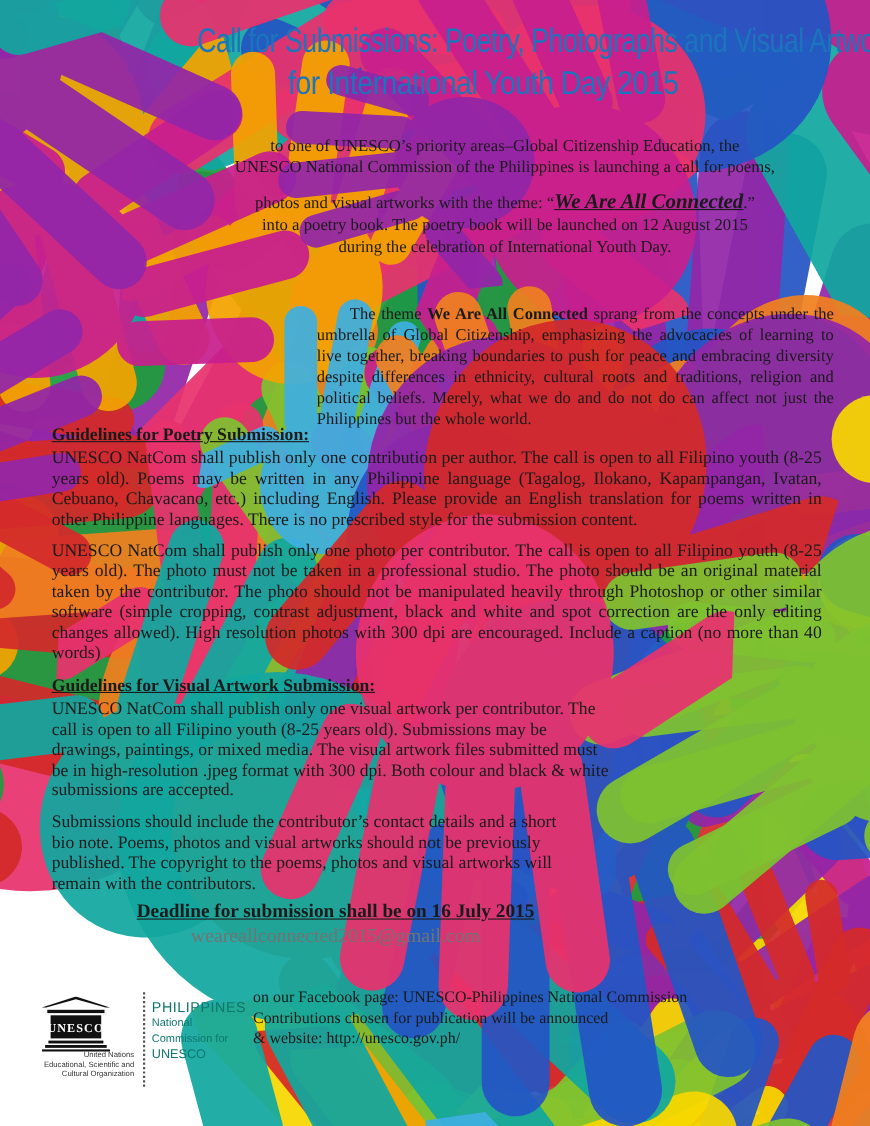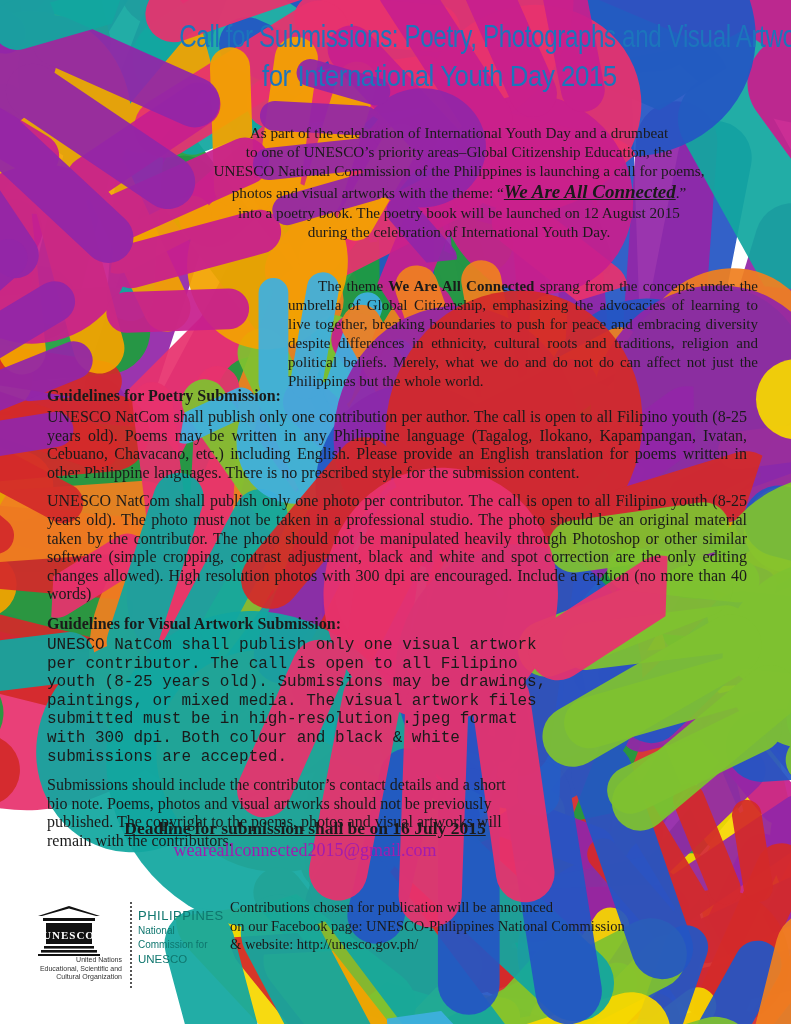--- a/index.html
+++ b/index.html
@@ -16,41 +16,41 @@
     font-family:"Liberation Sans", sans-serif;color:#1c75bc;line-height:1.12;}
   .title .t1{display:inline-block;font-size:31px;letter-spacing:-0.5px;
     transform:scaleX(0.78);transform-origin:center;white-space:nowrap;}
   .title .t2{display:inline-block;font-size:30px;letter-spacing:-0.5px;
     transform:scaleX(0.86);transform-origin:center;white-space:nowrap;margin-top:4px;}
 
   
   .intro{top:123px;left:170px;width:578px;text-align:center;
     font-size:15.2px;line-height:19.2px;}
   .intro .ln{display:block;white-space:nowrap;}
-  .intro .ln4{line-height:21px;}
+  .intro .ln4{line-height:21px;margin-top:12px;}
   .theme-phrase{font-weight:bold;font-style:italic;text-decoration:underline;font-size:19px;}
 
   
   .theme{top:262px;left:288px;width:470px;font-size:15px;line-height:19px;
     text-align:justify;text-indent:30px;}
   .theme .bold{font-weight:bold;}
 
   
   .sections{top:386px;left:47px;width:700px;font-size:16px;}
-  .sec-head{font-weight:bold;line-height:20px;margin:0 0 2px 0;}
+  .sec-head{font-weight:bold;text-decoration:underline;line-height:20px;margin:0 0 2px 0;}
   .sec-body{line-height:18.6px;text-align:justify;margin:0 0 10px 0;}
-  .sec-body.narrow{width:508px;text-align:left;font-family:Liberation Mono, monospace;}
+  .sec-body.narrow{width:508px;text-align:left;}
   .submissions{width:482px;text-align:left;line-height:18.6px;margin-top:6px;}
 
   
   .deadline{top:818px;left:55px;width:500px;text-align:center;}
   .deadline .dl1{font-size:17.5px;font-weight:bold;text-decoration:underline;line-height:21px;}
   .deadline .dl2{font-size:18px;line-height:21px;}
   .deadline .dl3{font-size:18px;line-height:22px;}
-  .email{color:#a21caf;text-decoration:none;}
+  .email{color:#737373;text-decoration:none;}
 
   
   .footer-logo{top:898px;left:30px;width:180px;height:112px;}
   .temple{position:absolute;top:8px;left:8px;}
   .org-lines{position:absolute;top:58px;left:0;width:92px;text-align:right;
     font-family:"Liberation Sans", sans-serif;font-size:7px;line-height:8.5px;color:#333;}
   .dotsep{position:absolute;top:4px;left:100px;height:86px;border-left:2px dotted #555;}
   .natcom{position:absolute;top:10px;left:108px;font-family:"Liberation Sans", sans-serif;color:#0f766e;}
   .natcom .c1{font-size:13px;letter-spacing:0.5px;line-height:16px;}
   .natcom .c2{font-size:10px;line-height:14px;}
@@ -178,21 +178,20 @@
         <use href="#handprint" fill="#e8326e" opacity="0.93" transform="translate(625.4 948.4) rotate(182) scale(0.57) translate(-50 -60)"></use>
       </g>
   </svg>
 
   <div class="layer title">
     <span class="t1">Call for Submissions: Poetry, Photographs and Visual Artworks</span><br>
     <span class="t2">for International Youth Day 2015</span>
   </div>
 
   <div class="layer intro">
-    <span class="ln">As part of the celebration of International Youth Day and a drumbeat</span>
     <span class="ln">to one of UNESCO’s priority areas–Global Citizenship Education, the</span>
     <span class="ln">UNESCO National Commission of the Philippines is launching a call for poems,</span>
     <span class="ln ln4"><span>photos and visual artworks with the theme: “</span><span class="theme-phrase">We Are All Connected</span><span>.”</span></span>
     <span class="ln">into a poetry book. The poetry book will be launched on 12 August 2015</span>
     <span class="ln">during the celebration of International Youth Day.</span>
   </div>
 
   <p class="layer theme"><span>The theme </span><span class="bold">We Are All Connected</span><span> sprang from the concepts under the umbrella of Global Citizenship, emphasizing the advocacies of learning to live together, breaking boundaries to push for peace and embracing diversity despite differences in ethnicity, cultural roots and traditions, religion and political beliefs. Merely, what we do and do not do can affect not just the Philippines but the whole world.</span></p>
 
   <div class="layer sections">
@@ -229,18 +228,18 @@
     </div>
     <div class="dotsep"></div>
     <div class="natcom">
       <div class="c1">PHILIPPINES</div>
       <div class="c2">National Commission for</div>
       <div class="c3">UNESCO</div>
     </div>
   </div>
 
   <div class="layer footer-note">
+    <span class="ln">on our Facebook page: UNESCO-Philippines National Commission</span>
     <span class="ln">Contributions chosen for publication will be announced</span>
-    <span class="ln">on our Facebook page: UNESCO-Philippines National Commission</span>
     <span class="ln">&amp;  website: http://unesco.gov.ph/</span>
   </div>
 
 </div>
 
 </body></html>

